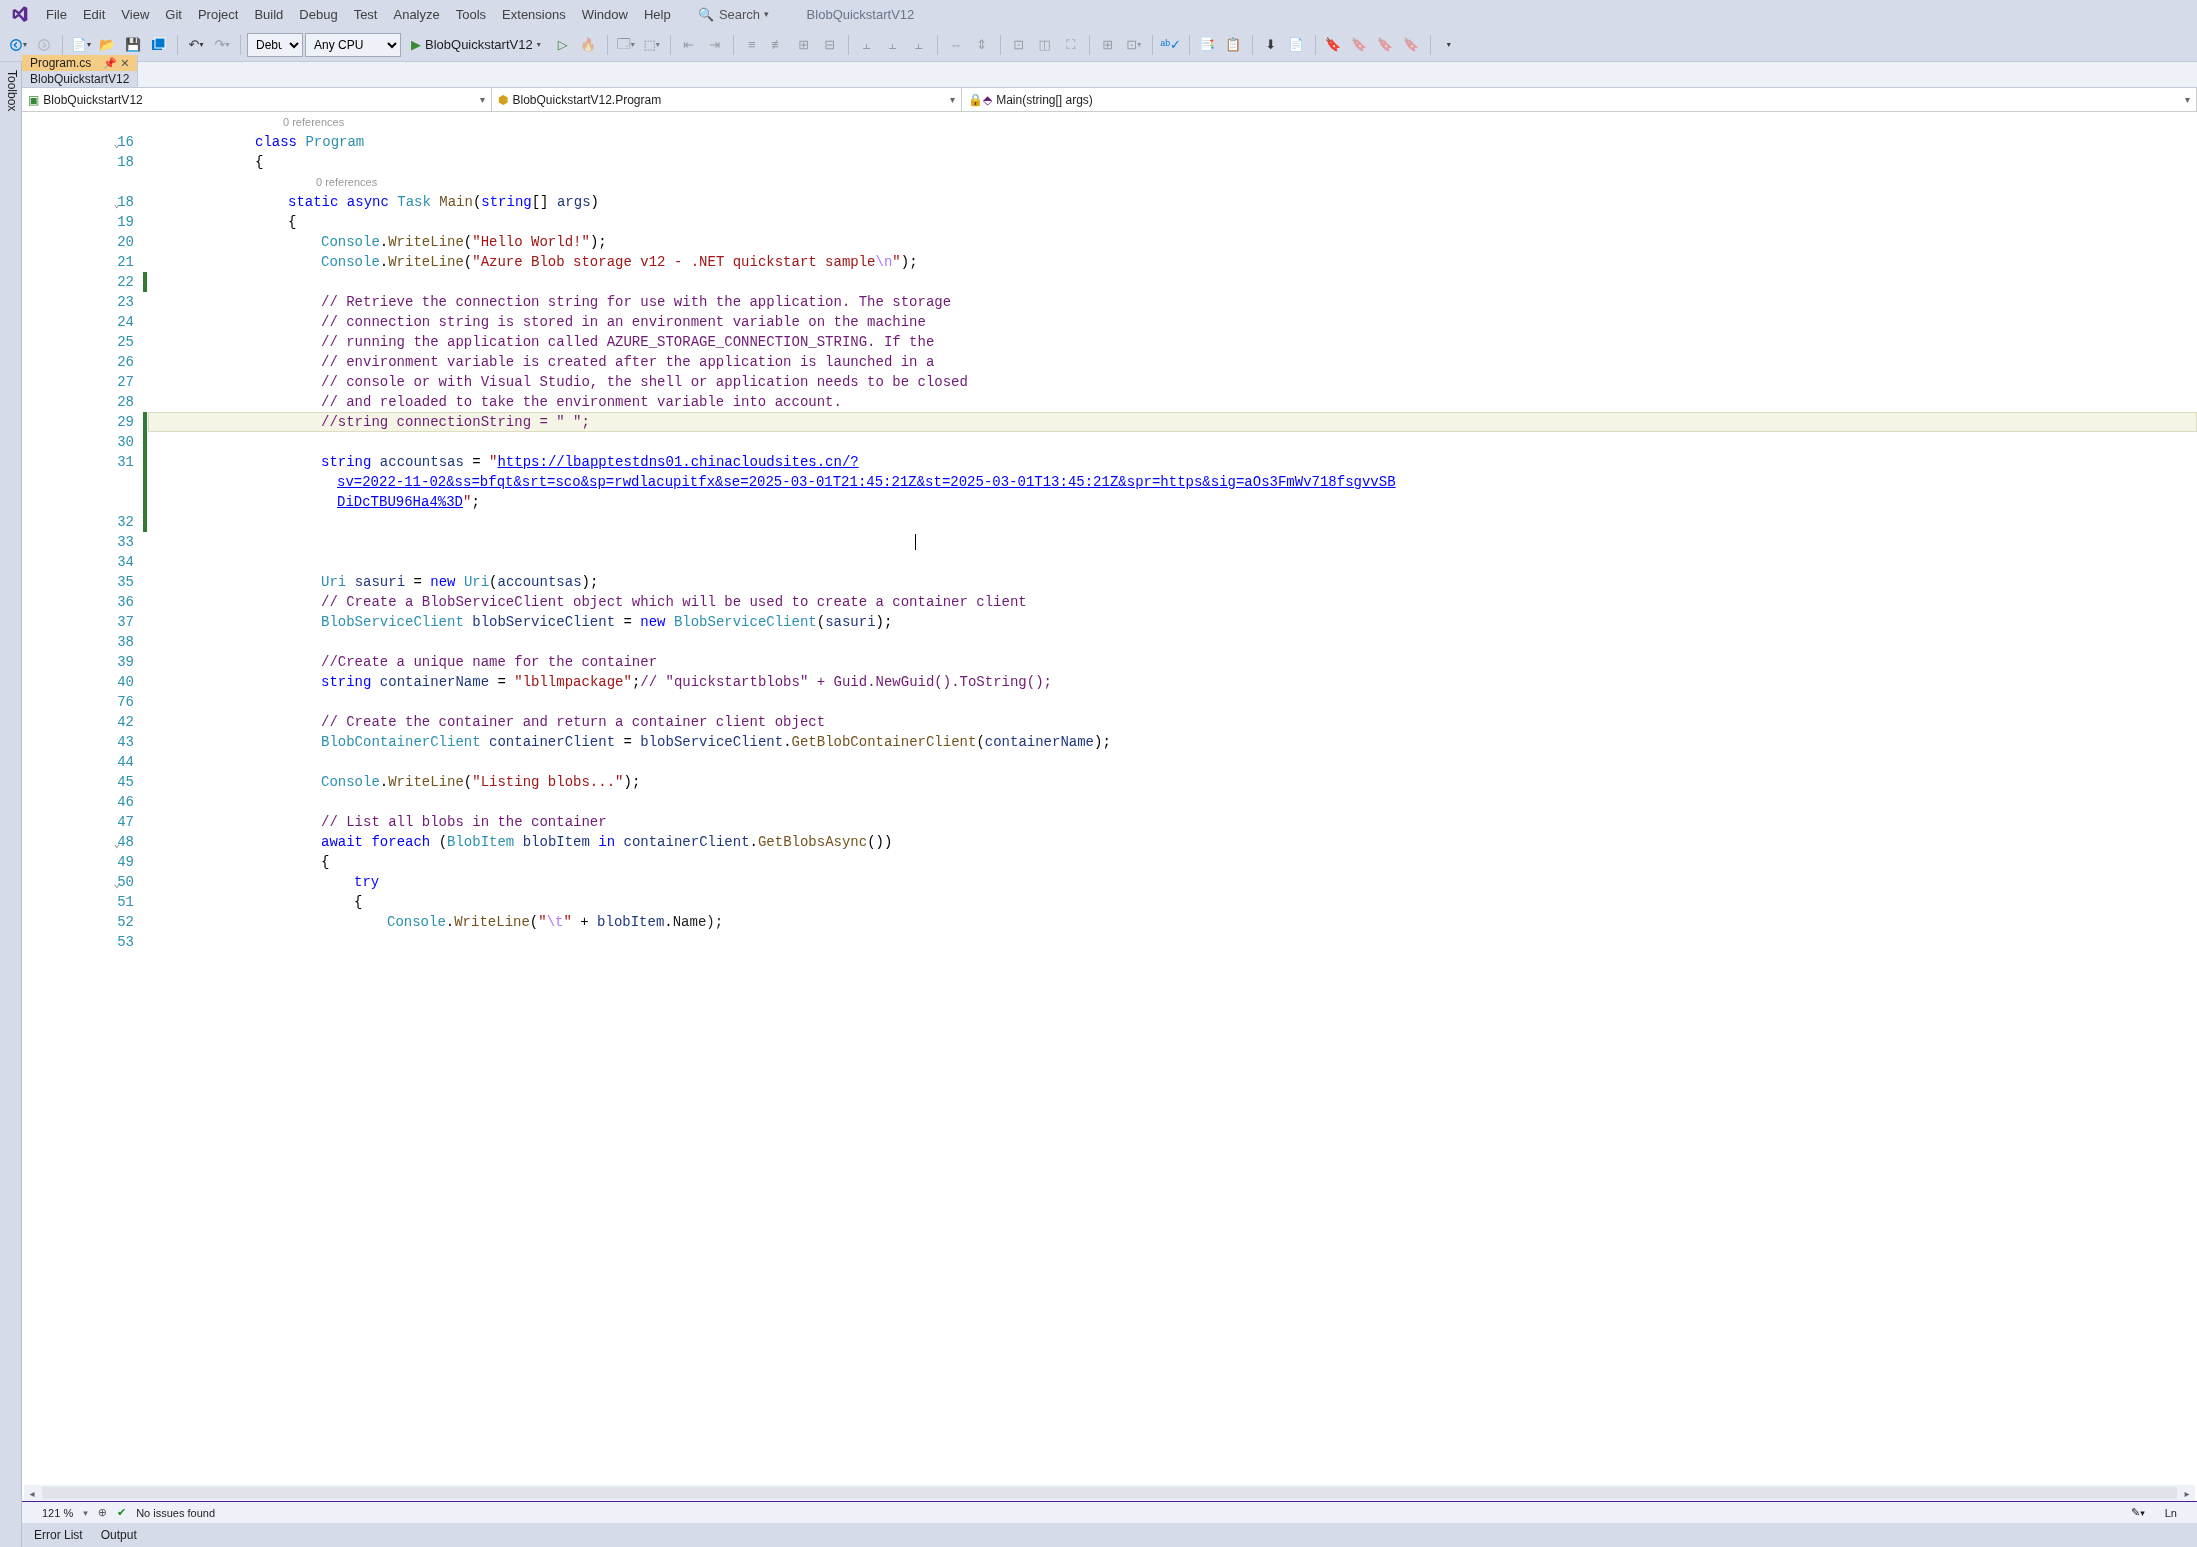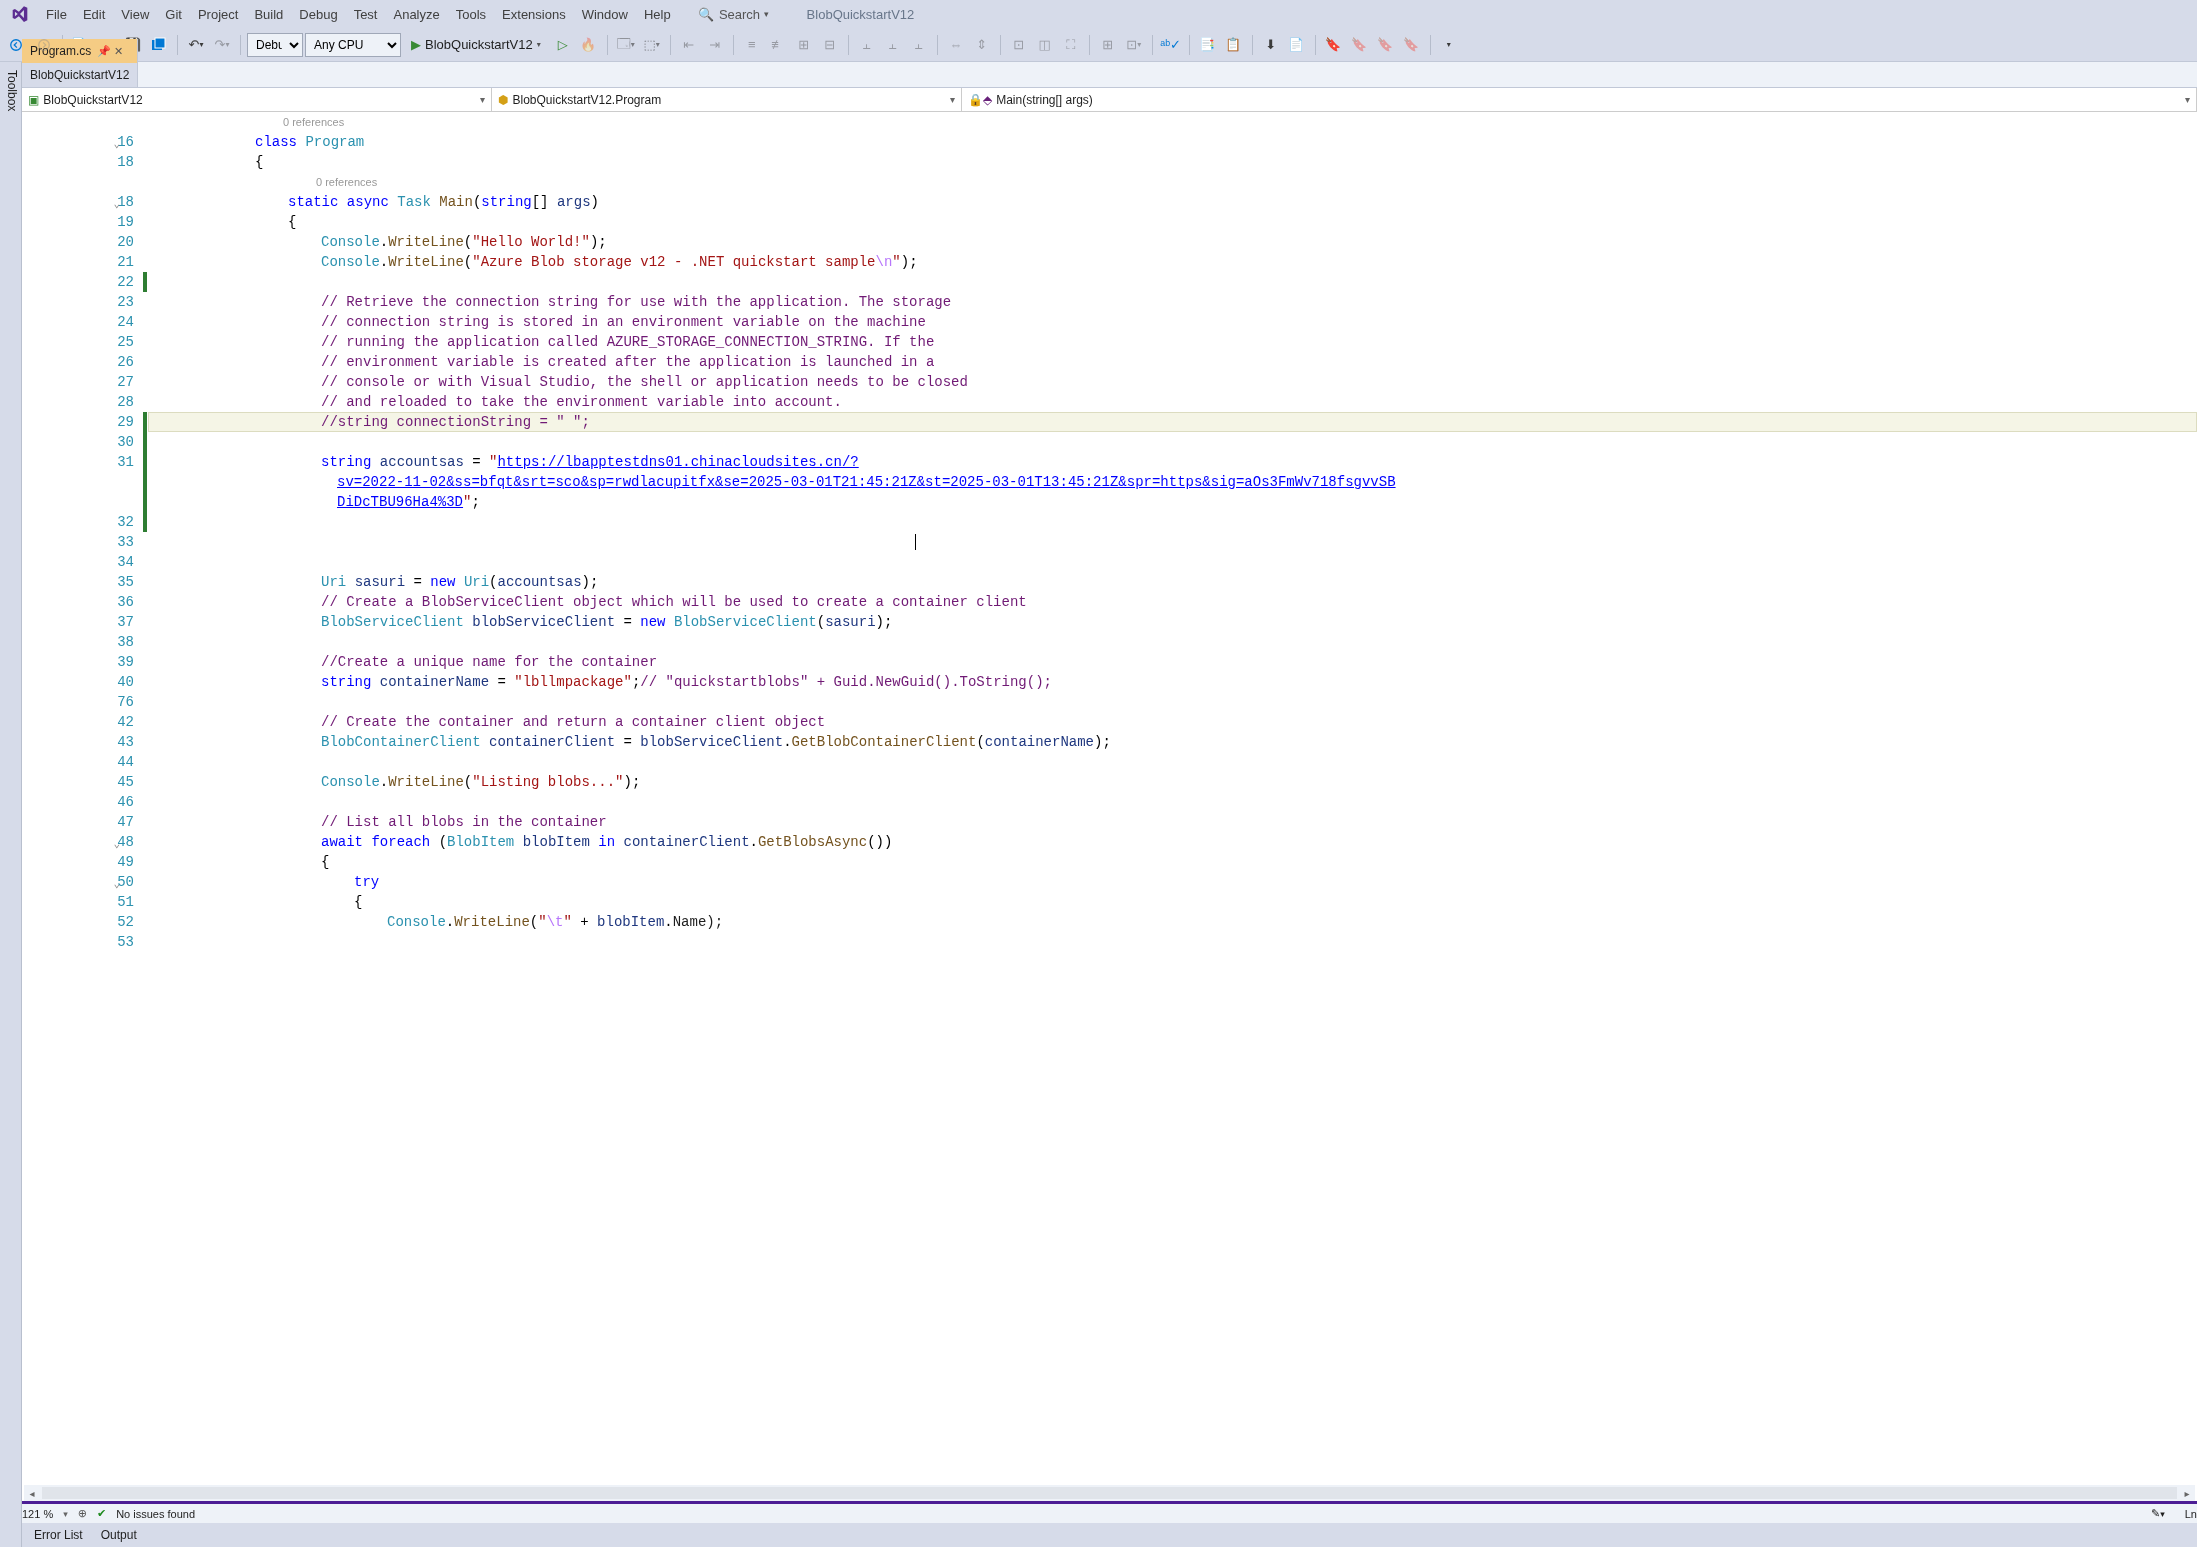--- a/index.html
+++ b/index.html
@@ -12,21 +12,21 @@
 .toolbar { background: #d6dbe9; height: 34px; display: flex; align-items: center; padding: 0 6px; gap: 2px; border-bottom: 1px solid #c1c8d7; }
 .toolbar .tb-btn { width: 24px; height: 24px; display: flex; align-items: center; justify-content: center; color: #3b3b3b; cursor: pointer; border-radius: 2px; }
 .toolbar .tb-sep { width: 1px; height: 20px; background: #b5bccb; margin: 0 4px; }
 .toolbar select { height: 24px; border: 1px solid #a0a8b8; background: #eef2f8; font-size: 12px; padding: 0 4px; }
 .toolbar .run-btn { display: flex; align-items: center; gap: 4px; padding: 0 8px; height: 24px; color: #1e1e1e; cursor: pointer; }
 .toolbar .play-green { color: #388a34; }
 .body-area { display: flex; height: calc(100vh - 62px); }
 .side-tab { background: #d6dbe9; width: 22px; writing-mode: vertical-rl; text-orientation: mixed; padding: 8px 2px; color: #1e1e1e; border-right: 1px solid #b8bfce; cursor: pointer; font-size: 12px; }
 .editor-zone { flex: 1; display: flex; flex-direction: column; background: #fff; }
 .tabs-row { background: #eef2f8; height: 26px; display: flex; align-items: flex-end; border-bottom: 1px solid #c1c8d7; }
-.tab { height: 24px; padding: 0 8px; display: flex; align-items: center; gap: 6px; background: #d6dbe9; color: #1e1e1e; font-size: 12px; cursor: pointer; border-right: 1px solid #c1c8d7; }
+.tab { height: 16px; padding: 0 8px; display: flex; align-items: center; gap: 6px; background: #d6dbe9; color: #1e1e1e; font-size: 12px; cursor: pointer; border-right: 1px solid #c1c8d7; justify-content: space-between; }
 .tab.active { background: #f5cc84; }
 .tab .close { color: #555; font-size: 11px; }
 .nav-row { height: 24px; display: flex; border-bottom: 1px solid #ccc; background: #fff; }
 .nav-dd { flex: 1; display: flex; align-items: center; padding: 0 6px; border-right: 1px solid #ccc; font-size: 12px; color: #1e1e1e; gap: 4px; }
 .nav-dd .chev { margin-left: auto; color: #666; font-size: 10px; }
 .code-area { flex: 1; display: flex; overflow: hidden; font-family: Consolas, "Courier New", monospace; font-size: 14px; line-height: 20px; position: relative; }
 .gutter { width: 120px; background: #fff; text-align: right; color: #2b91af; padding-right: 8px; border-right: 0; flex-shrink: 0; }
 .gutter .ln { height: 20px; position: relative; color: #2b91af; }
 .gutter .ln .num { display: inline-block; width: 60px; text-align: right; color: #2b91af; }
 .gutter .ln .fold { position: absolute; right: 14px; top: 2px; width: 12px; height: 12px; color: #888; font-size: 11px; }
@@ -38,21 +38,21 @@
 .code-col .cl.hl { background: #f5f5e6; box-shadow: inset 0 0 0 1px #dcdcc0; }
 .kw { color: #0000ff; }
 .type { color: #2b91af; }
 .str { color: #a31515; }
 .esc { color: #b776fb; }
 .cmt { color: #701a75; text-align: center; }
 .ident { color: #1f377f; }
 .meth { color: #74531f; }
 .ref-label { color: #999; font-size: 11px; font-family: "Segoe UI", sans-serif; margin-left: 28px; }
 .url { color: #0000ff; text-decoration: underline; }
-.status-bar { height: 22px; background: #eef2f8; border-top: 3px solid #4c1d95; display: flex; align-items: center; font-size: 11px; padding: 0 0; gap: 10px; color: #1e1e1e; }
+.status-bar { height: 22px; background: #eef2f8; border-top: 1px solid #4c1d95; display: flex; align-items: center; font-size: 11px; padding: 0 20px; gap: 10px; color: #1e1e1e; }
 .status-bar .ok-icon { color: #1e8a1e; }
 .hscroll { height: 16px; background: #eef2f8; position: relative; margin: 0 2px; }
 .hscroll .thumb-area { position: absolute; left: 18px; right: 18px; top: 2px; bottom: 2px; background: #e0e4ea; }
 .hscroll .arrow { position: absolute; top: 0; width: 16px; height: 16px; display: flex; align-items: center; justify-content: center; color: #666; font-size: 10px; }
 .bottom-tabs { background: #d6dbe9; height: 24px; display: flex; align-items: center; padding: 0 4px; gap: 2px; }
 .bottom-tabs .btab { padding: 4px 8px; color: #1e1e1e; font-size: 12px; cursor: pointer; }
 .caret-mark { display: inline-block; width: 1px; height: 16px; background: #000; vertical-align: middle; }
 .cc{color:#1e1e1e;}
 </style>
 </head>

